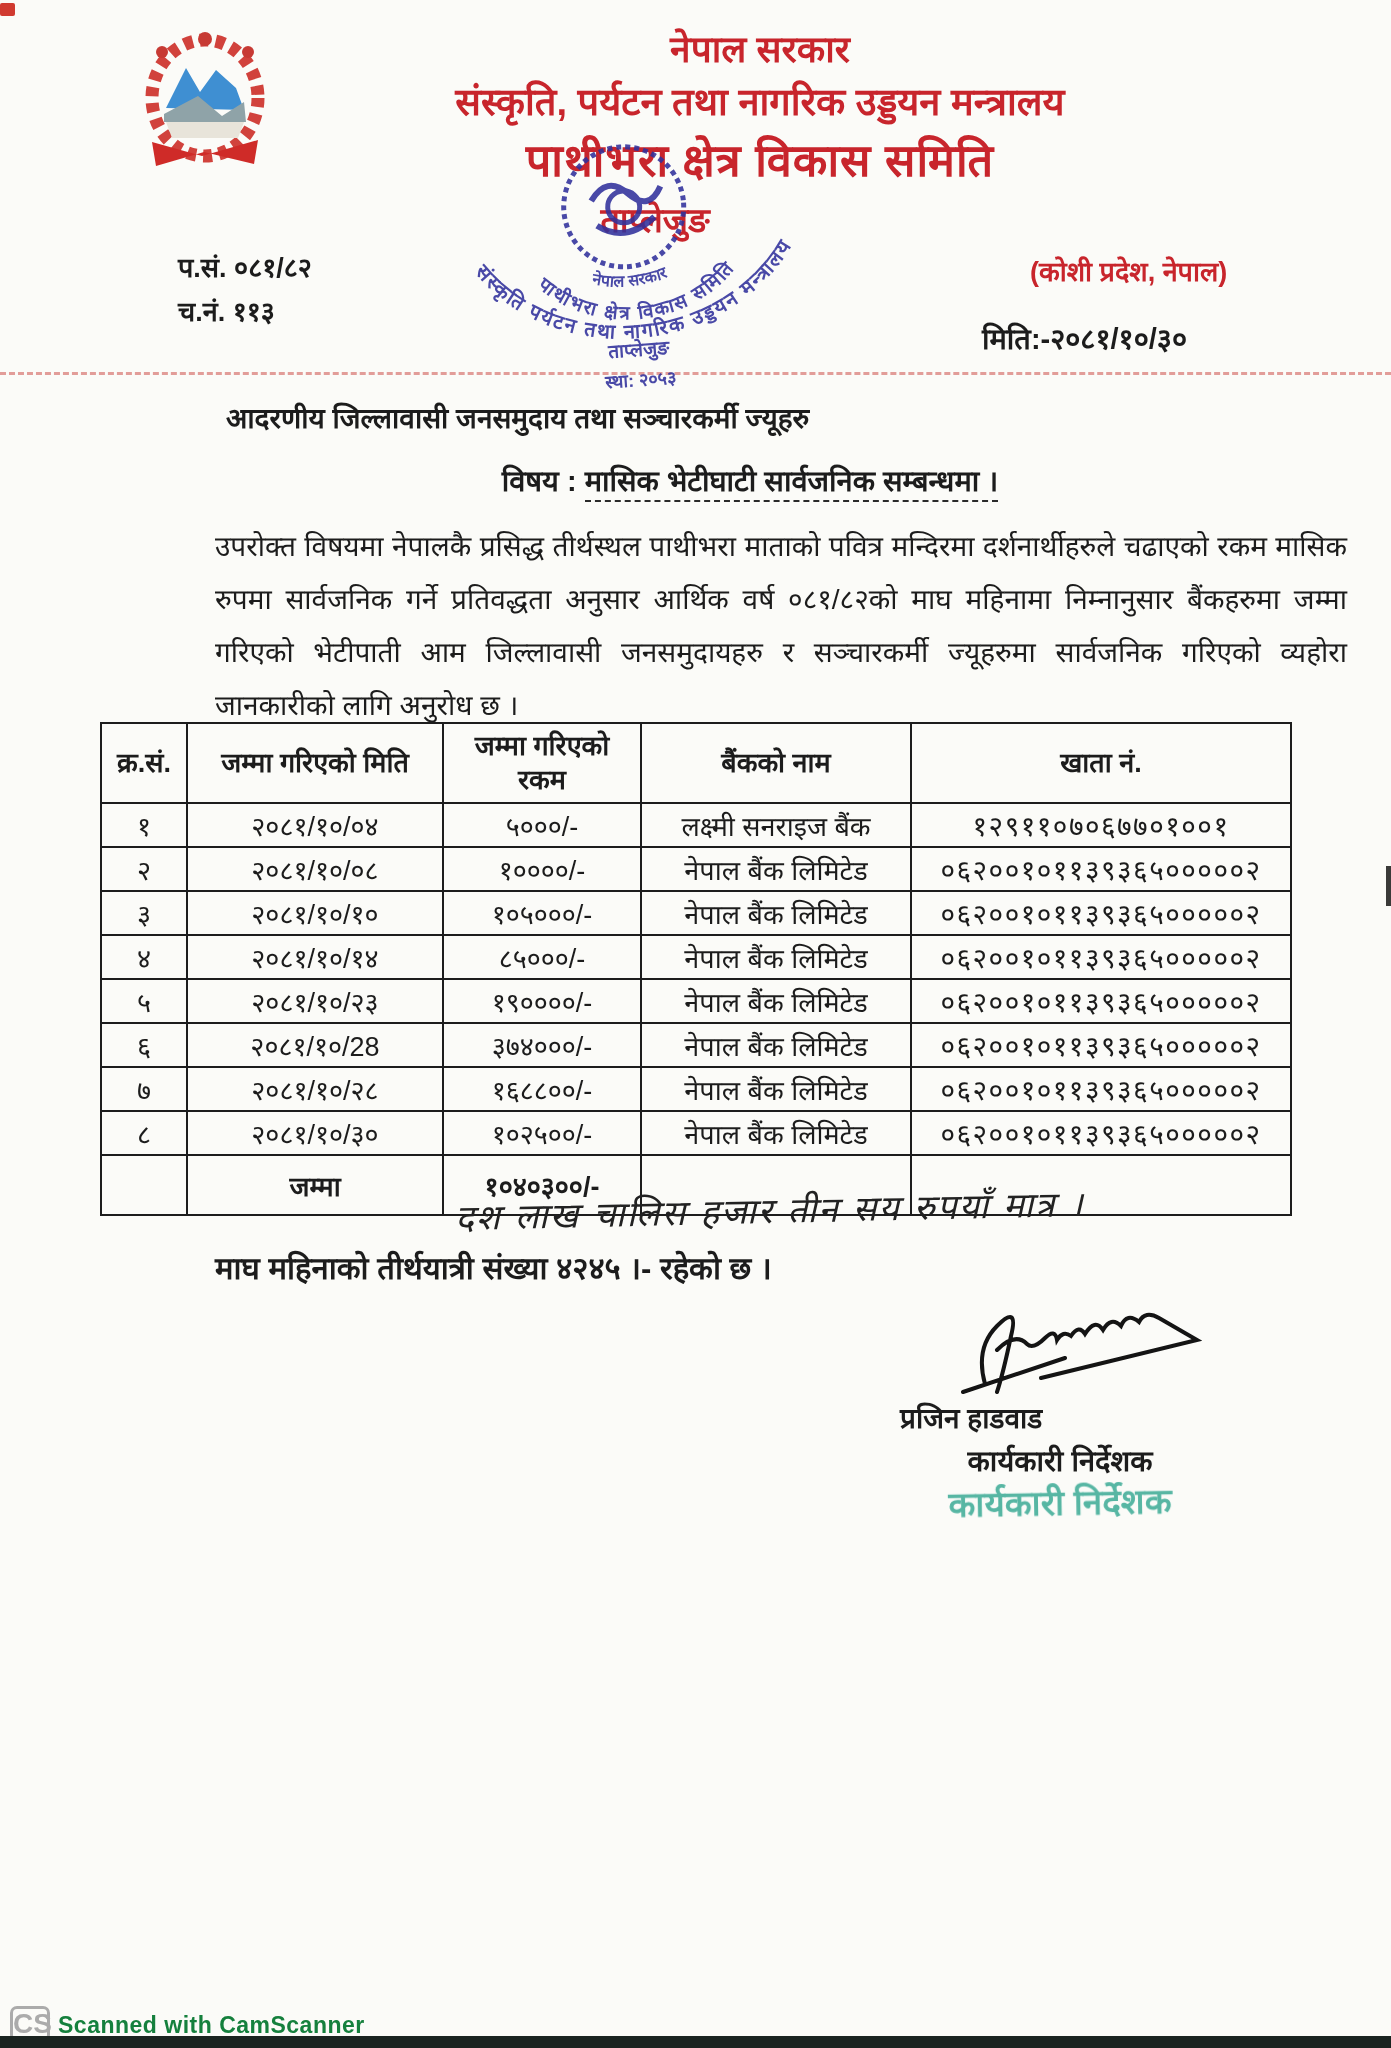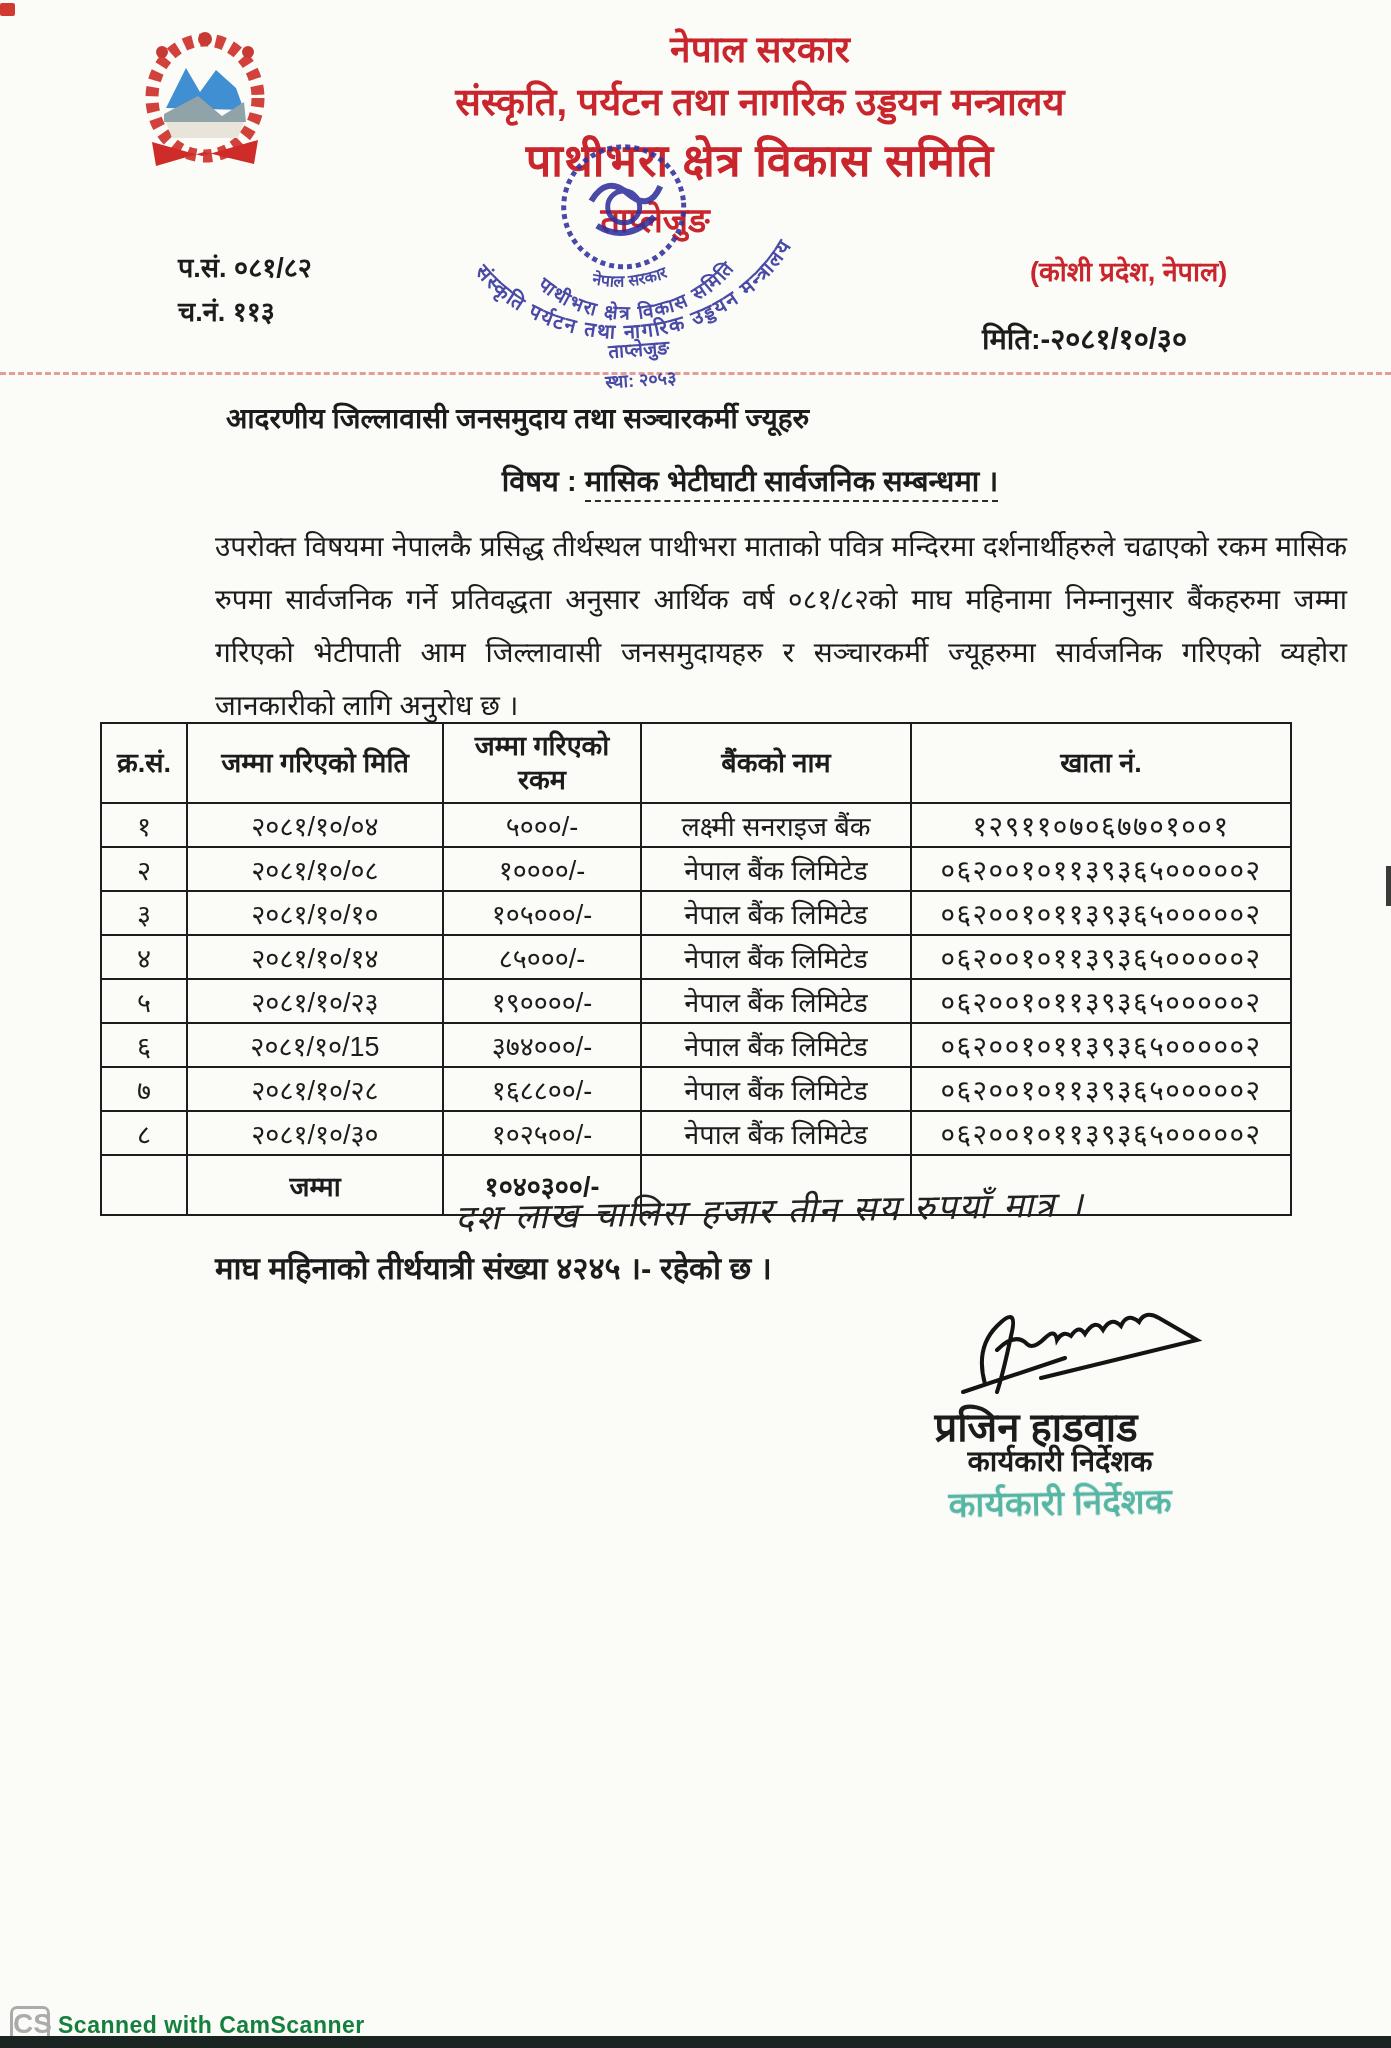--- a/index.html
+++ b/index.html
@@ -41,21 +41,21 @@
   #deposit-table tfoot td{height:54px;font-weight:bold;}
   
   #amount-words{
     left:430px;top:1186px;width:680px;text-align:center;
     font-family:"DejaVu Serif","Liberation Serif",serif;font-style:italic;
     font-size:35px;letter-spacing:2px;transform:rotate(-1.3deg);color:#222;
   }
   #pilgrim-note{left:215px;top:1246px;font-size:31px;font-weight:bold;}
   
   #signature-svg{left:945px;top:1288px;}
-  #signer-name{left:876px;top:1398px;width:320px;text-align:center;font-size:40px;font-weight:bold;}
+  #signer-name{left:900px;top:1398px;width:320px;text-align:left;font-size:28px;font-weight:bold;}
   #signer-title{left:900px;top:1440px;width:320px;text-align:center;font-size:29px;font-weight:bold;}
   #stamp-title{
     left:880px;top:1478px;width:360px;text-align:center;font-size:35px;font-weight:bold;
     color:#2fa58f;opacity:.8;filter:blur(.6px);transform:rotate(-1deg);
   }
   
   #cs-badge{
     left:10px;top:2006px;width:34px;height:30px;border:3px solid #ababab;border-radius:7px;
     color:#ababab;font-weight:bold;font-size:28px;text-align:center;line-height:30px;
   }
@@ -187,21 +187,21 @@
       </tr>
       <tr>
         <td>५</td>
         <td>२०८१/१०/२३</td>
         <td>१९००००/-</td>
         <td>नेपाल बैंक लिमिटेड</td>
         <td class="acct">०६२००१०११३९३६५०००००२</td>
       </tr>
       <tr>
         <td>६</td>
-        <td>२०८१/१०/15</td>
+        <td>२०८१/१०/28</td>
         <td>३७४०००/-</td>
         <td>नेपाल बैंक लिमिटेड</td>
         <td class="acct">०६२००१०११३९३६५०००००२</td>
       </tr>
       <tr>
         <td>७</td>
         <td>२०८१/१०/२८</td>
         <td>१६८८००/-</td>
         <td>नेपाल बैंक लिमिटेड</td>
         <td class="acct">०६२००१०११३९३६५०००००२</td>

